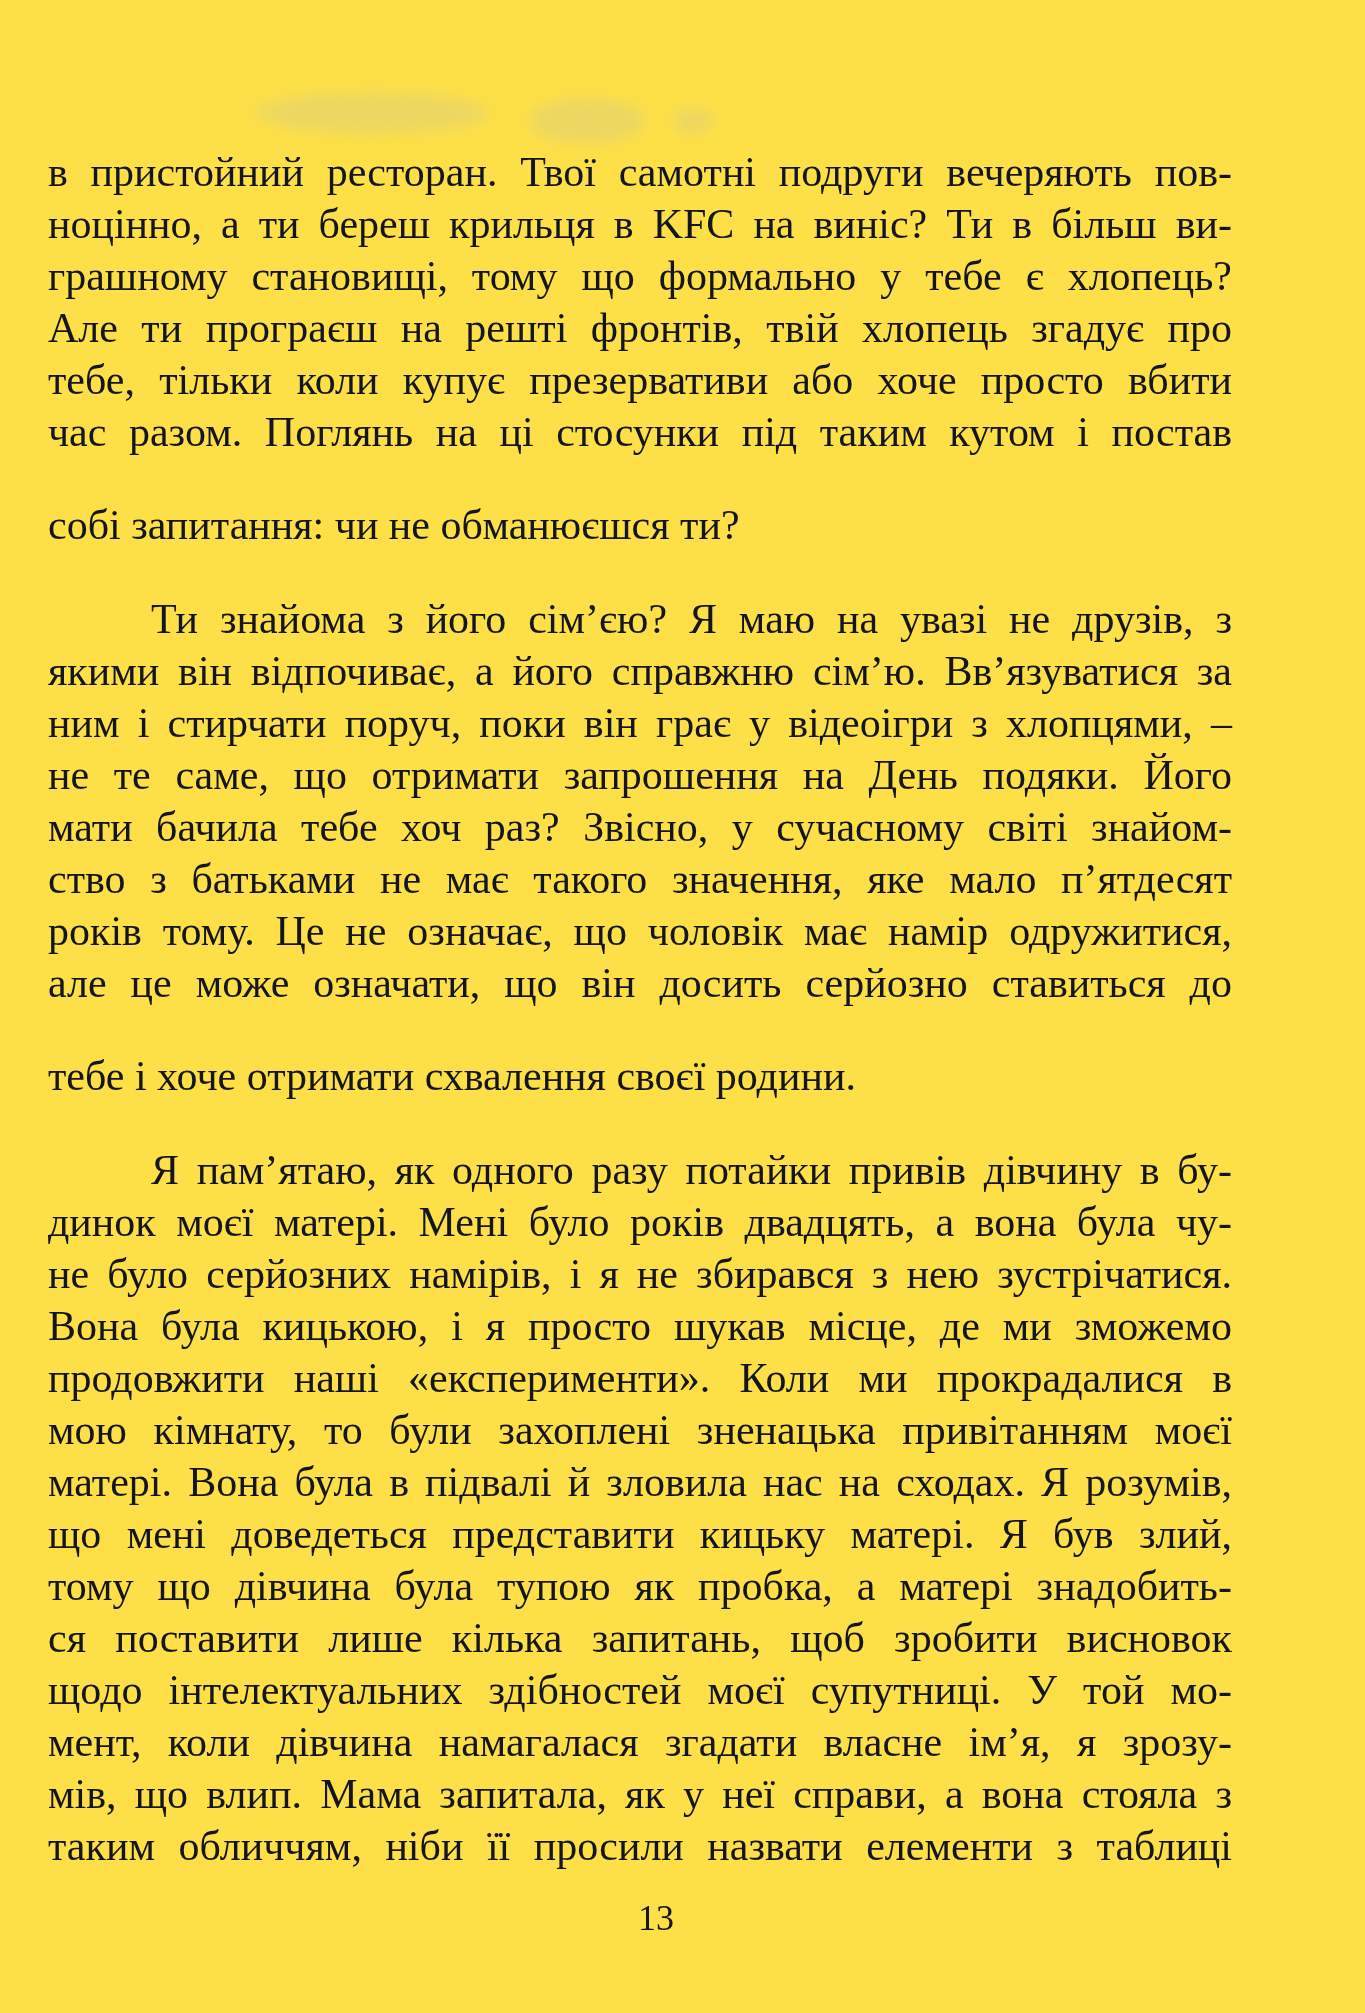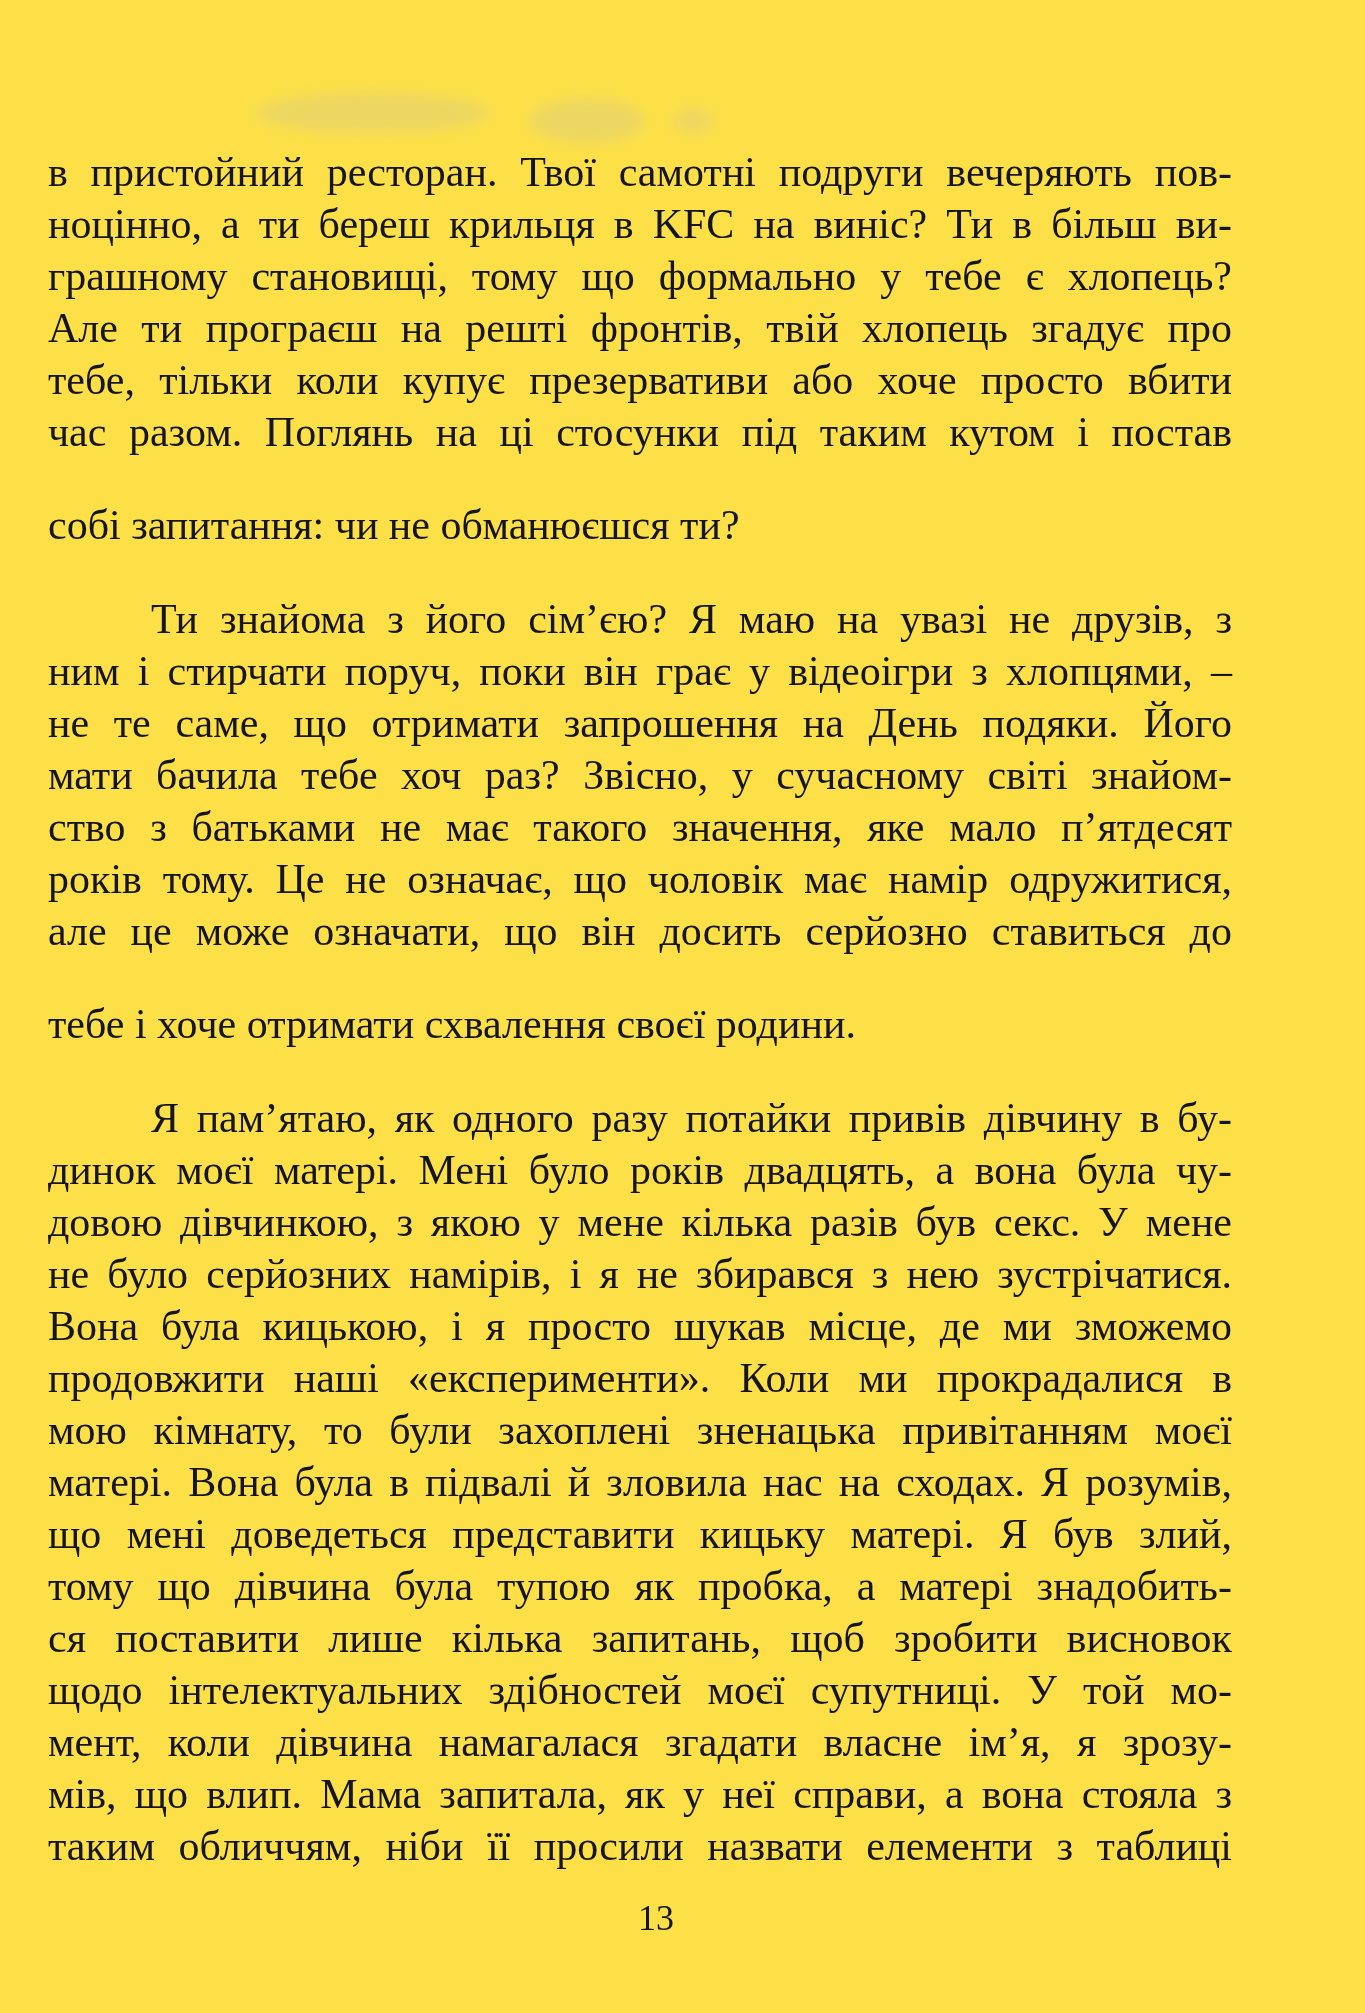--- a/index.html
+++ b/index.html
@@ -68,34 +68,34 @@
       <div class="line">грашному становищі, тому що формально у тебе є хлопець?</div>
       <div class="line">Але ти програєш на решті фронтів, твій хлопець згадує про</div>
       <div class="line">тебе, тільки коли купує презервативи або хоче просто вбити</div>
       <div class="line">час разом. Поглянь на ці стосунки під таким кутом і постав</div>
       <div class="line end">собі запитання: чи не обманюєшся ти?</div>
     <p></p>
 
     <p class="para">
       </p>
       <div class="line ind">Ти знайома з його сім’єю? Я маю на увазі не друзів, з</div>
+      <div class="line">якими він відпочиває, а його справжню сім’ю. Вв’язуватися за</div>
       <div class="line">ним і стирчати поруч, поки він грає у відеоігри з хлопцями, –</div>
       <div class="line">не те саме, що отримати запрошення на День подяки. Його</div>
       <div class="line">мати бачила тебе хоч раз? Звісно, у сучасному світі знайом-</div>
       <div class="line">ство з батьками не має такого значення, яке мало п’ятдесят</div>
       <div class="line">років тому. Це не означає, що чоловік має намір одружитися,</div>
       <div class="line">але це може означати, що він досить серйозно ставиться до</div>
       <div class="line end">тебе і хоче отримати схвалення своєї родини.</div>
     <p></p>
 
     <p class="para">
       </p>
       <div class="line ind">Я пам’ятаю, як одного разу потайки привів дівчину в бу-</div>
       <div class="line">динок моєї матері. Мені було років двадцять, а вона була чу-</div>
-      <div class="line">довою дівчинкою, з якою у мене кілька разів був секс. У мене</div>
       <div class="line">не було серйозних намірів, і я не збирався з нею зустрічатися.</div>
       <div class="line">Вона була кицькою, і я просто шукав місце, де ми зможемо</div>
       <div class="line">продовжити наші «експерименти». Коли ми прокрадалися в</div>
       <div class="line">мою кімнату, то були захоплені зненацька привітанням моєї</div>
       <div class="line">матері. Вона була в підвалі й зловила нас на сходах. Я розумів,</div>
       <div class="line">що мені доведеться представити кицьку матері. Я був злий,</div>
       <div class="line">тому що дівчина була тупою як пробка, а матері знадобить-</div>
       <div class="line">ся поставити лише кілька запитань, щоб зробити висновок</div>
       <div class="line">щодо інтелектуальних здібностей моєї супутниці. У той мо-</div>
       <div class="line">мент, коли дівчина намагалася згадати власне ім’я, я зрозу-</div>

